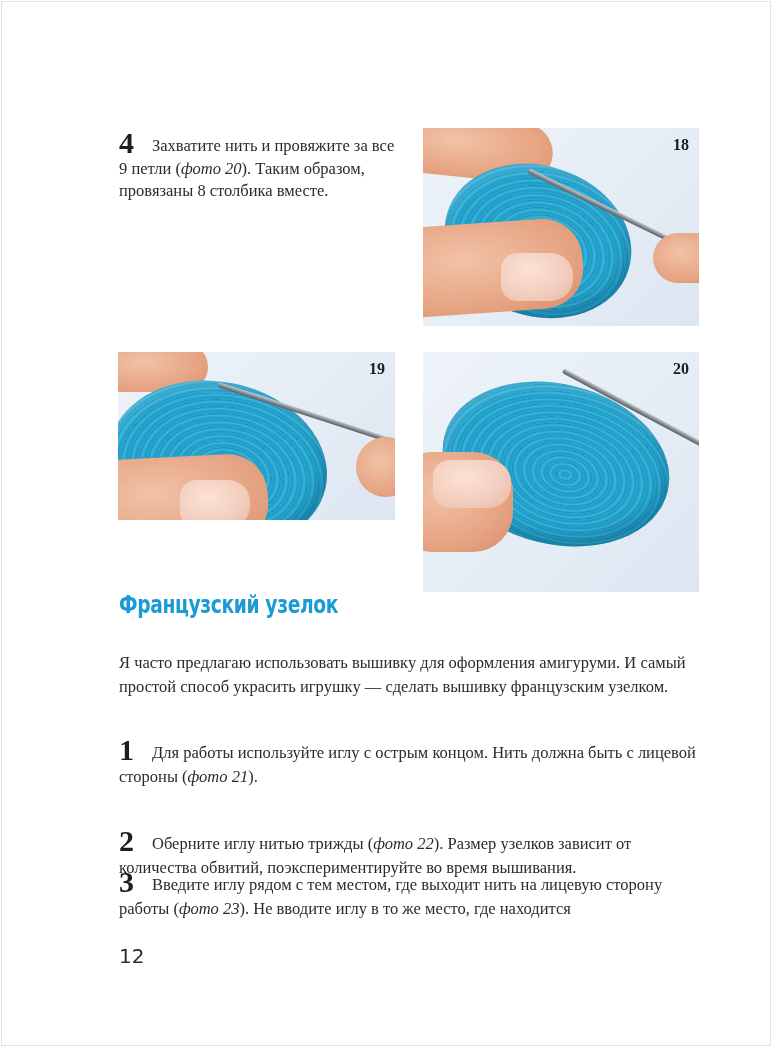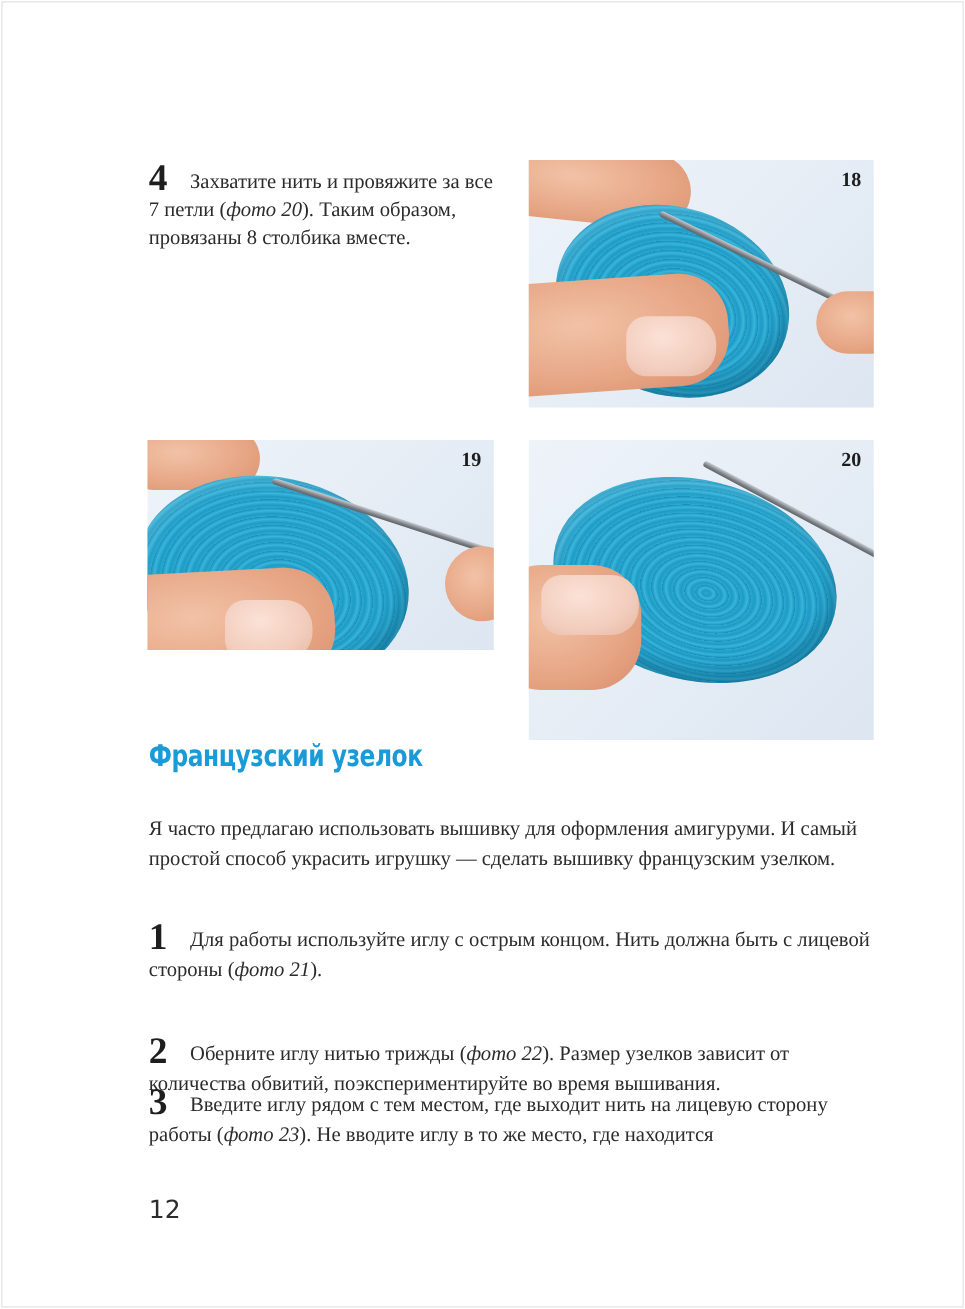--- a/index.html
+++ b/index.html
@@ -109,30 +109,29 @@
     .step2 { top: 801px; margin-top: 25px; }
     .step3 { top: 867px; }
 
     .page-number {
       position: absolute;
       left: 117px;
       top: 942px;
       font-family: "DejaVu Sans", sans-serif;
       font-size: 20px;
       color: #2b2b2b;
-      margin-top: 11px;
     }
   </style>
 </head>
 <body>
 
 <div class="page">
 
   <div class="step4-text">
-    <span class="step-num">4</span><span>Захватите нить и провяжите за все 7 петли (</span><span class="italic">фото 20</span><span>). Таким образом, провязаны 8 столбика вместе.</span>
+    <span class="step-num">4</span><span>Захватите нить и провяжите за все 9 петли (</span><span class="italic">фото 20</span><span>). Таким образом, провязаны 8 столбика вместе.</span>
   </div>
 
   <div class="photo" style="left:421px; top:126px; width:276px; height:198px;">
     <div class="finger" style="left:-30px; top:-10px; width:160px; height:60px; transform:rotate(6deg);"></div>
     <div class="crochet" style="left:20px; top:38px; width:190px; height:150px; transform:rotate(18deg);"></div>
     <div class="finger" style="left:-40px; top:95px; width:200px; height:90px; transform:rotate(-4deg);"></div>
     <div class="nail" style="left:78px; top:125px; width:72px; height:48px;"></div>
     <div class="hook" style="left:105px; top:40px; width:180px; transform:rotate(26deg);"></div>
     <div class="finger" style="left:230px; top:105px; width:70px; height:50px;"></div>
     <div class="num">18</div>

